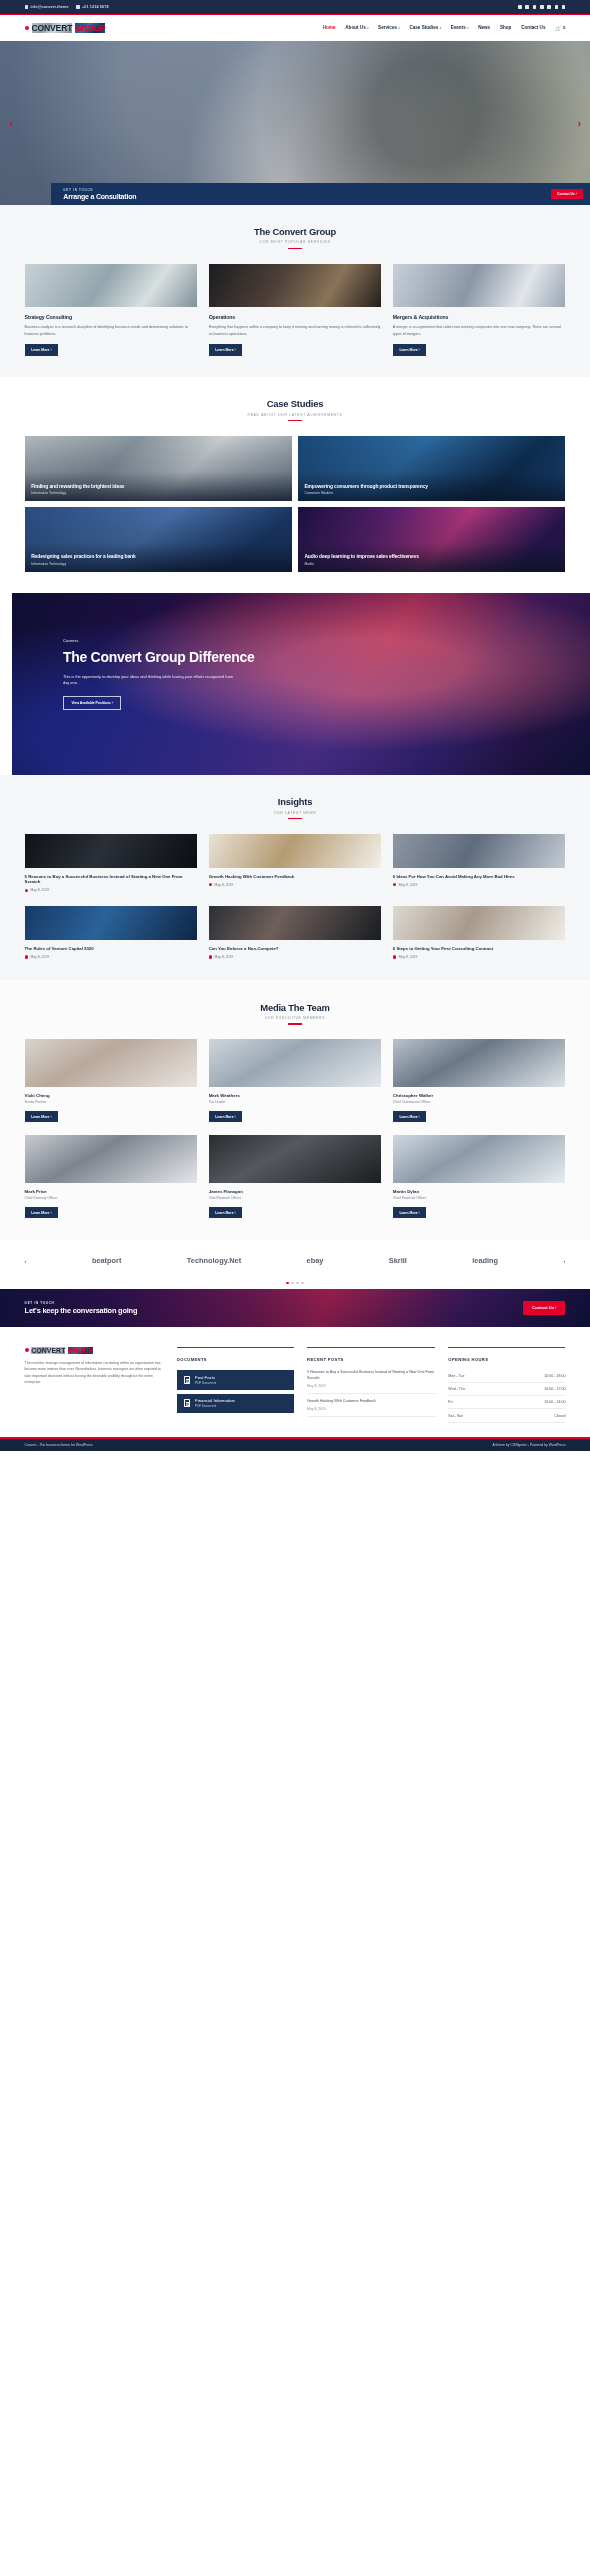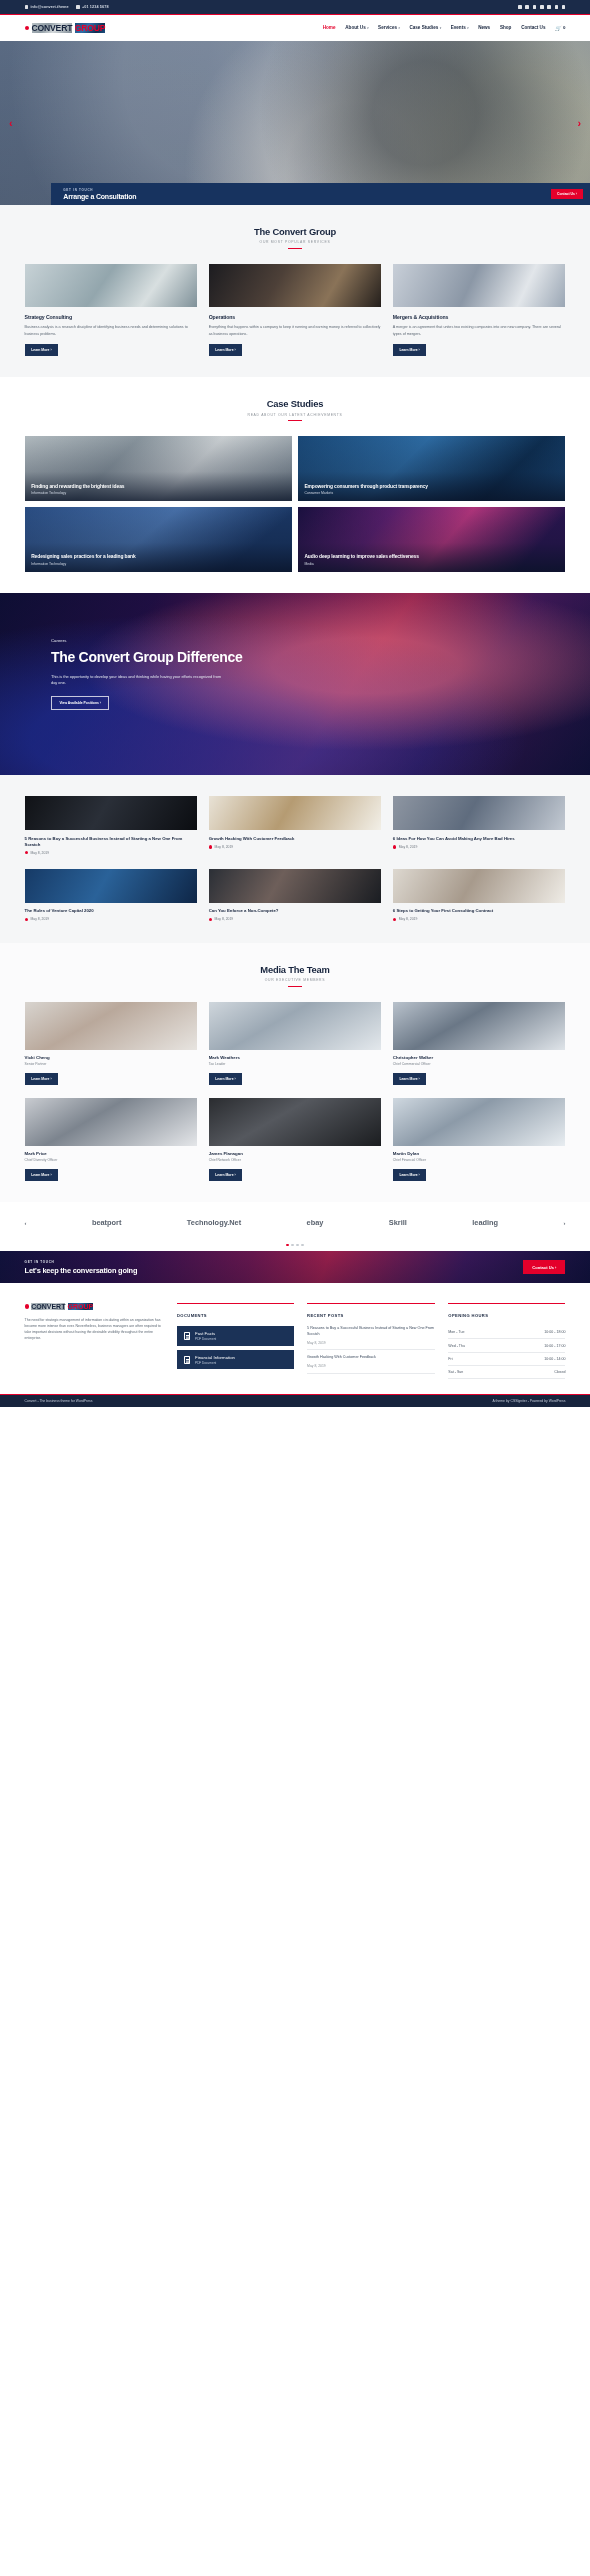--- a/index.html
+++ b/index.html
@@ -73,21 +73,21 @@
   .cs-ov{position:absolute;inset:0;background:linear-gradient(to top,rgba(8,18,38,.82) 0%,rgba(8,18,38,.25) 45%,rgba(8,18,38,.05) 100%);}
   .cs-txt{position:absolute;left:6.6px;bottom:5.7px;z-index:2;right:6.6px;}
   .cs-txt h4{font-size:4.9px;font-weight:bold;color:#fff;line-height:1.25;letter-spacing:-0.1px;}
   .cs-txt .cat{font-size:3.4px;color:#cfd6e2;margin-top:1.6px;}
   .c1{background:linear-gradient(135deg,#b9c2c6,#8f9ba3 35%,#d3d8da 60%,#7e8b95);}
   .c2{background:linear-gradient(135deg,#1a4a7a,#2f6fa8 40%,#0e2f52 75%,#1d4e80);}
   .c3{background:linear-gradient(140deg,#2b4f86,#4a74ae 45%,#1b3866 80%);}
   .c4{background:linear-gradient(130deg,#1a1040,#5b1f6e 30%,#b7367f 55%,#2a1550 85%);}
   
   .diff{position:relative;height:182px;overflow:hidden;
-    background:linear-gradient(125deg,#10103a 0%,#2a1050 22%,#8c1a5c 45%,#d4295b 58%,#5a1e6e 75%,#141545 100%);}
+    background:linear-gradient(125deg,#10103a 0%,#2a1050 22%,#8c1a5c 45%,#d4295b 58%,#5a1e6e 75%,#141545 100%);margin-left:12px;}
   .diff:after{content:"";position:absolute;inset:0;
     background:radial-gradient(ellipse at 62% 40%, rgba(255,120,140,.5) 0 18%, rgba(0,0,0,0) 55%),
                radial-gradient(ellipse at 30% 80%, rgba(30,60,190,.5) 0 25%, rgba(0,0,0,0) 60%),
                linear-gradient(180deg,rgba(10,12,40,.35),rgba(10,12,40,.55));}
   .diff-in{position:relative;z-index:3;padding:45px 0 0 51px;width:295px;}
   .diff .kicker{color:#e7eaf2;font-size:4.3px;margin-bottom:5.7px;}
   .diff h2{color:#fff;font-size:14px;font-weight:bold;line-height:1.22;letter-spacing:-0.3px;}
   .diff p{color:#e3e7ef;font-size:3.9px;line-height:1.68;margin-top:8.2px;width:176px;}
   .btn-outline{display:inline-block;border:0.8px solid rgba(255,255,255,.75);color:#fff;font-size:3.4px;
     font-weight:bold;padding:4.1px 7.4px;margin-top:9px;text-decoration:none;}
@@ -116,21 +116,21 @@
   .tm h4{font-size:4.4px;font-weight:bold;color:#17243d;margin:5.7px 0 1.6px;}
   .tm .role{font-size:3.4px;color:#7a828b;}
   
   .logos{background:#fff;padding:16.4px 24.6px;display:flex;align-items:center;justify-content:space-between;gap:36px;}
   .logo-item{font-size:7.4px;color:#3c4654;font-weight:bold;opacity:.85;}
   .lg-ar{color:#3c4654;font-size:5.7px;}
   .dots{display:flex;gap:2.5px;justify-content:center;padding-bottom:4.9px;}
   .dots i{width:2.5px;height:2.5px;border-radius:50%;background:#c7ccd2;display:block;}
   .dots i.on{background:#e4002b;}
   
-  .cta{position:relative;height:32px;overflow:hidden;
+  .cta{position:relative;height:38px;overflow:hidden;
     background:linear-gradient(110deg,#131443 0%,#3a1259 20%,#8d1b5e 42%,#d3275a 55%,#4a1c6b 78%,#11123f 100%);}
   .cta:after{content:"";position:absolute;inset:0;background:linear-gradient(180deg,rgba(10,12,40,.3),rgba(10,12,40,.45));}
   .cta-in{position:relative;z-index:3;height:100%;display:flex;align-items:center;justify-content:space-between;padding:0 24.6px;}
   .cta .kicker{font-size:3px;letter-spacing:0.7px;color:#dfe3ec;font-weight:bold;}
   .cta h3{font-size:7.4px;font-weight:bold;color:#fff;margin-top:1.6px;letter-spacing:-0.2px;}
   
   .footer{background:#ffffff;padding:19.7px 24.6px 14.8px;}
   .f-grid{display:grid;grid-template-columns:1.25fr 1.05fr 1.15fr 1.05fr;gap:13px;}
   .f-col .topbar-red{height:1.1px;background:#e4002b;margin-bottom:9px;}
   .f-col h5{font-size:4.1px;font-weight:bold;color:#17243d;letter-spacing:0.4px;margin-bottom:8.2px;}
@@ -302,20 +302,25 @@
 <div class="diff">
   <div class="diff-in">
     <div class="kicker">Careers</div>
     <h2>The Convert Group Difference</h2>
     <p>This is the opportunity to develop your ideas and thinking while having your efforts recognized from day one.</p>
     <a href="#" class="btn-outline">View Available Positions ›</a>
   </div>
 </div>
 
 <div class="sec gray">
+  <div class="sec-head">
+    <h2>Insights</h2>
+    <div class="sub">OUR LATEST NEWS</div>
+    <div class="bar"></div>
+  </div>
   <div class="ins-grid">
     <div class="ins">
       <div class="ins-img n1"></div>
       <h4>5 Reasons to Buy a Successful Business Instead of Starting a New One From Scratch</h4>
       <div class="date">
           <i class="dot-r"></i>
           <span>May 8, 2019</span>
         </div>
     </div>
     <div class="ins">

